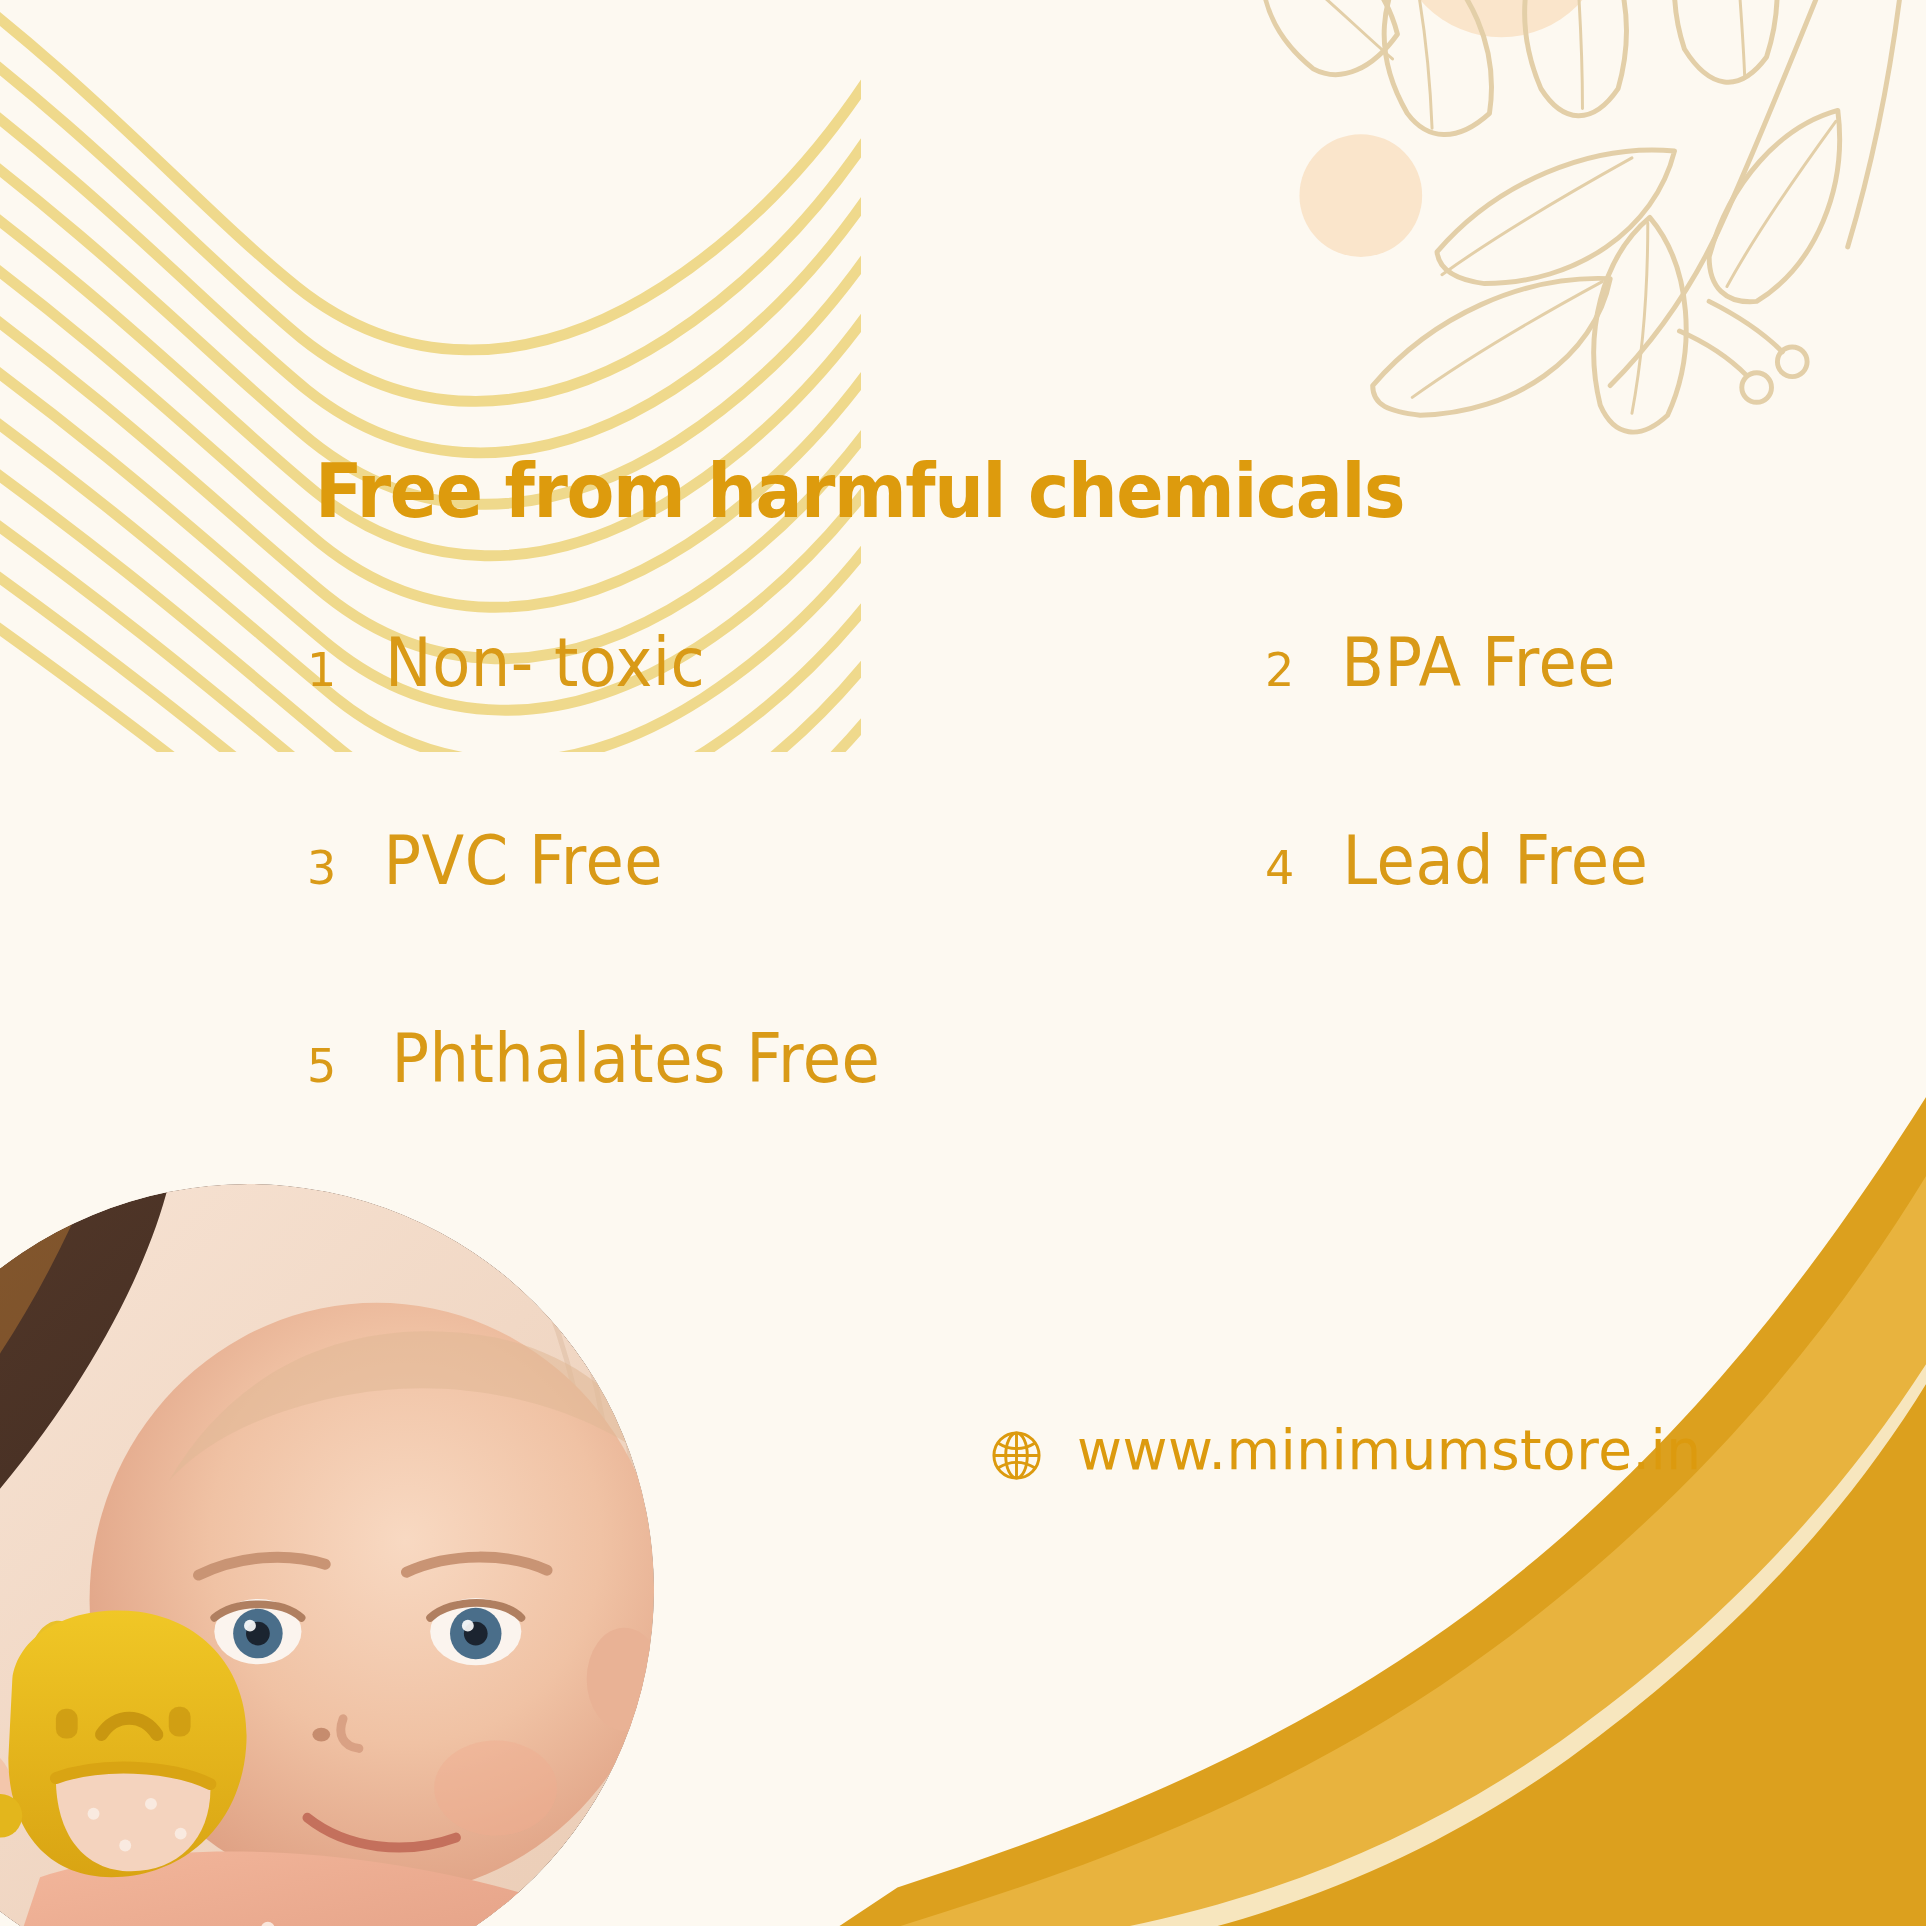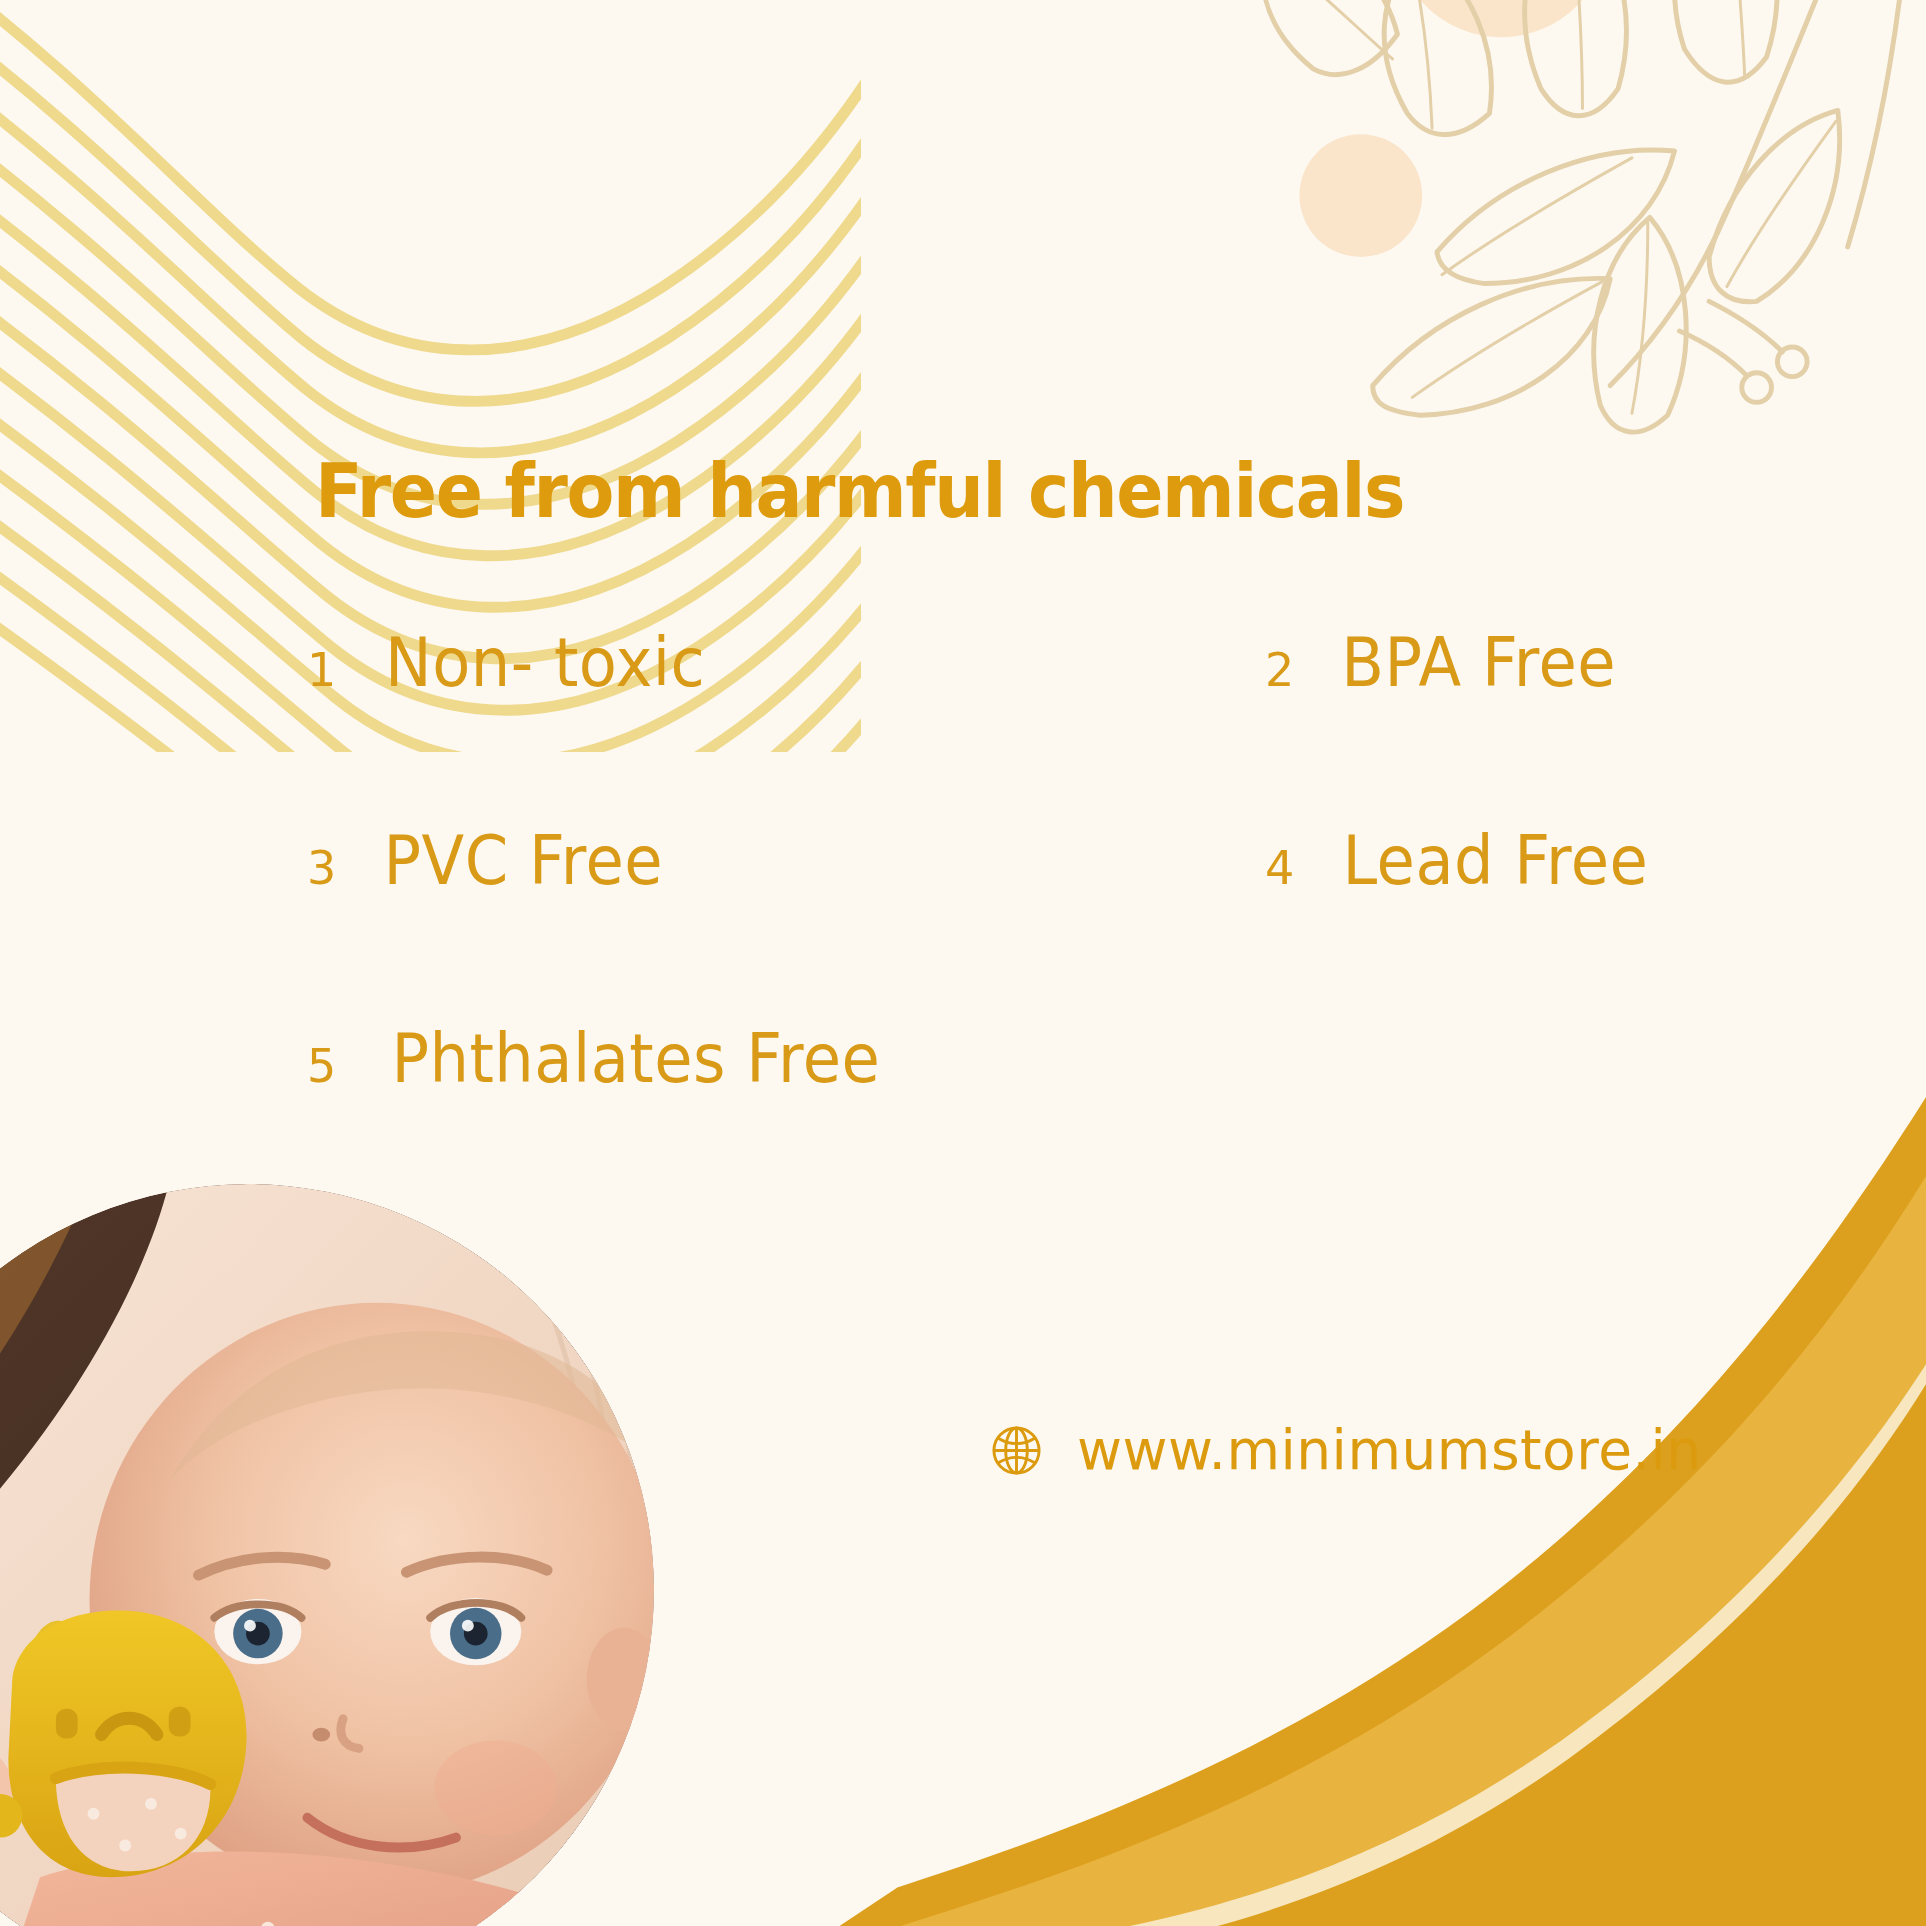--- a/index.html
+++ b/index.html
@@ -121,21 +121,21 @@
     margin-left: 20px;
     transform: scaleX(0.93);
     transform-origin: left baseline;
   }
 
   #website-row {
     position: absolute;
     left: 990px;
     top: 1418px;
     display: flex;
-    align-items: center;
+    align-items: flex-end;
     gap: 34px;
   }
   #globe-icon {
     width: 53px;
     height: 53px;
     flex: 0 0 auto;
   }
   #website-url {
     font-family: "DejaVu Sans", sans-serif;
     font-size: 55px;

